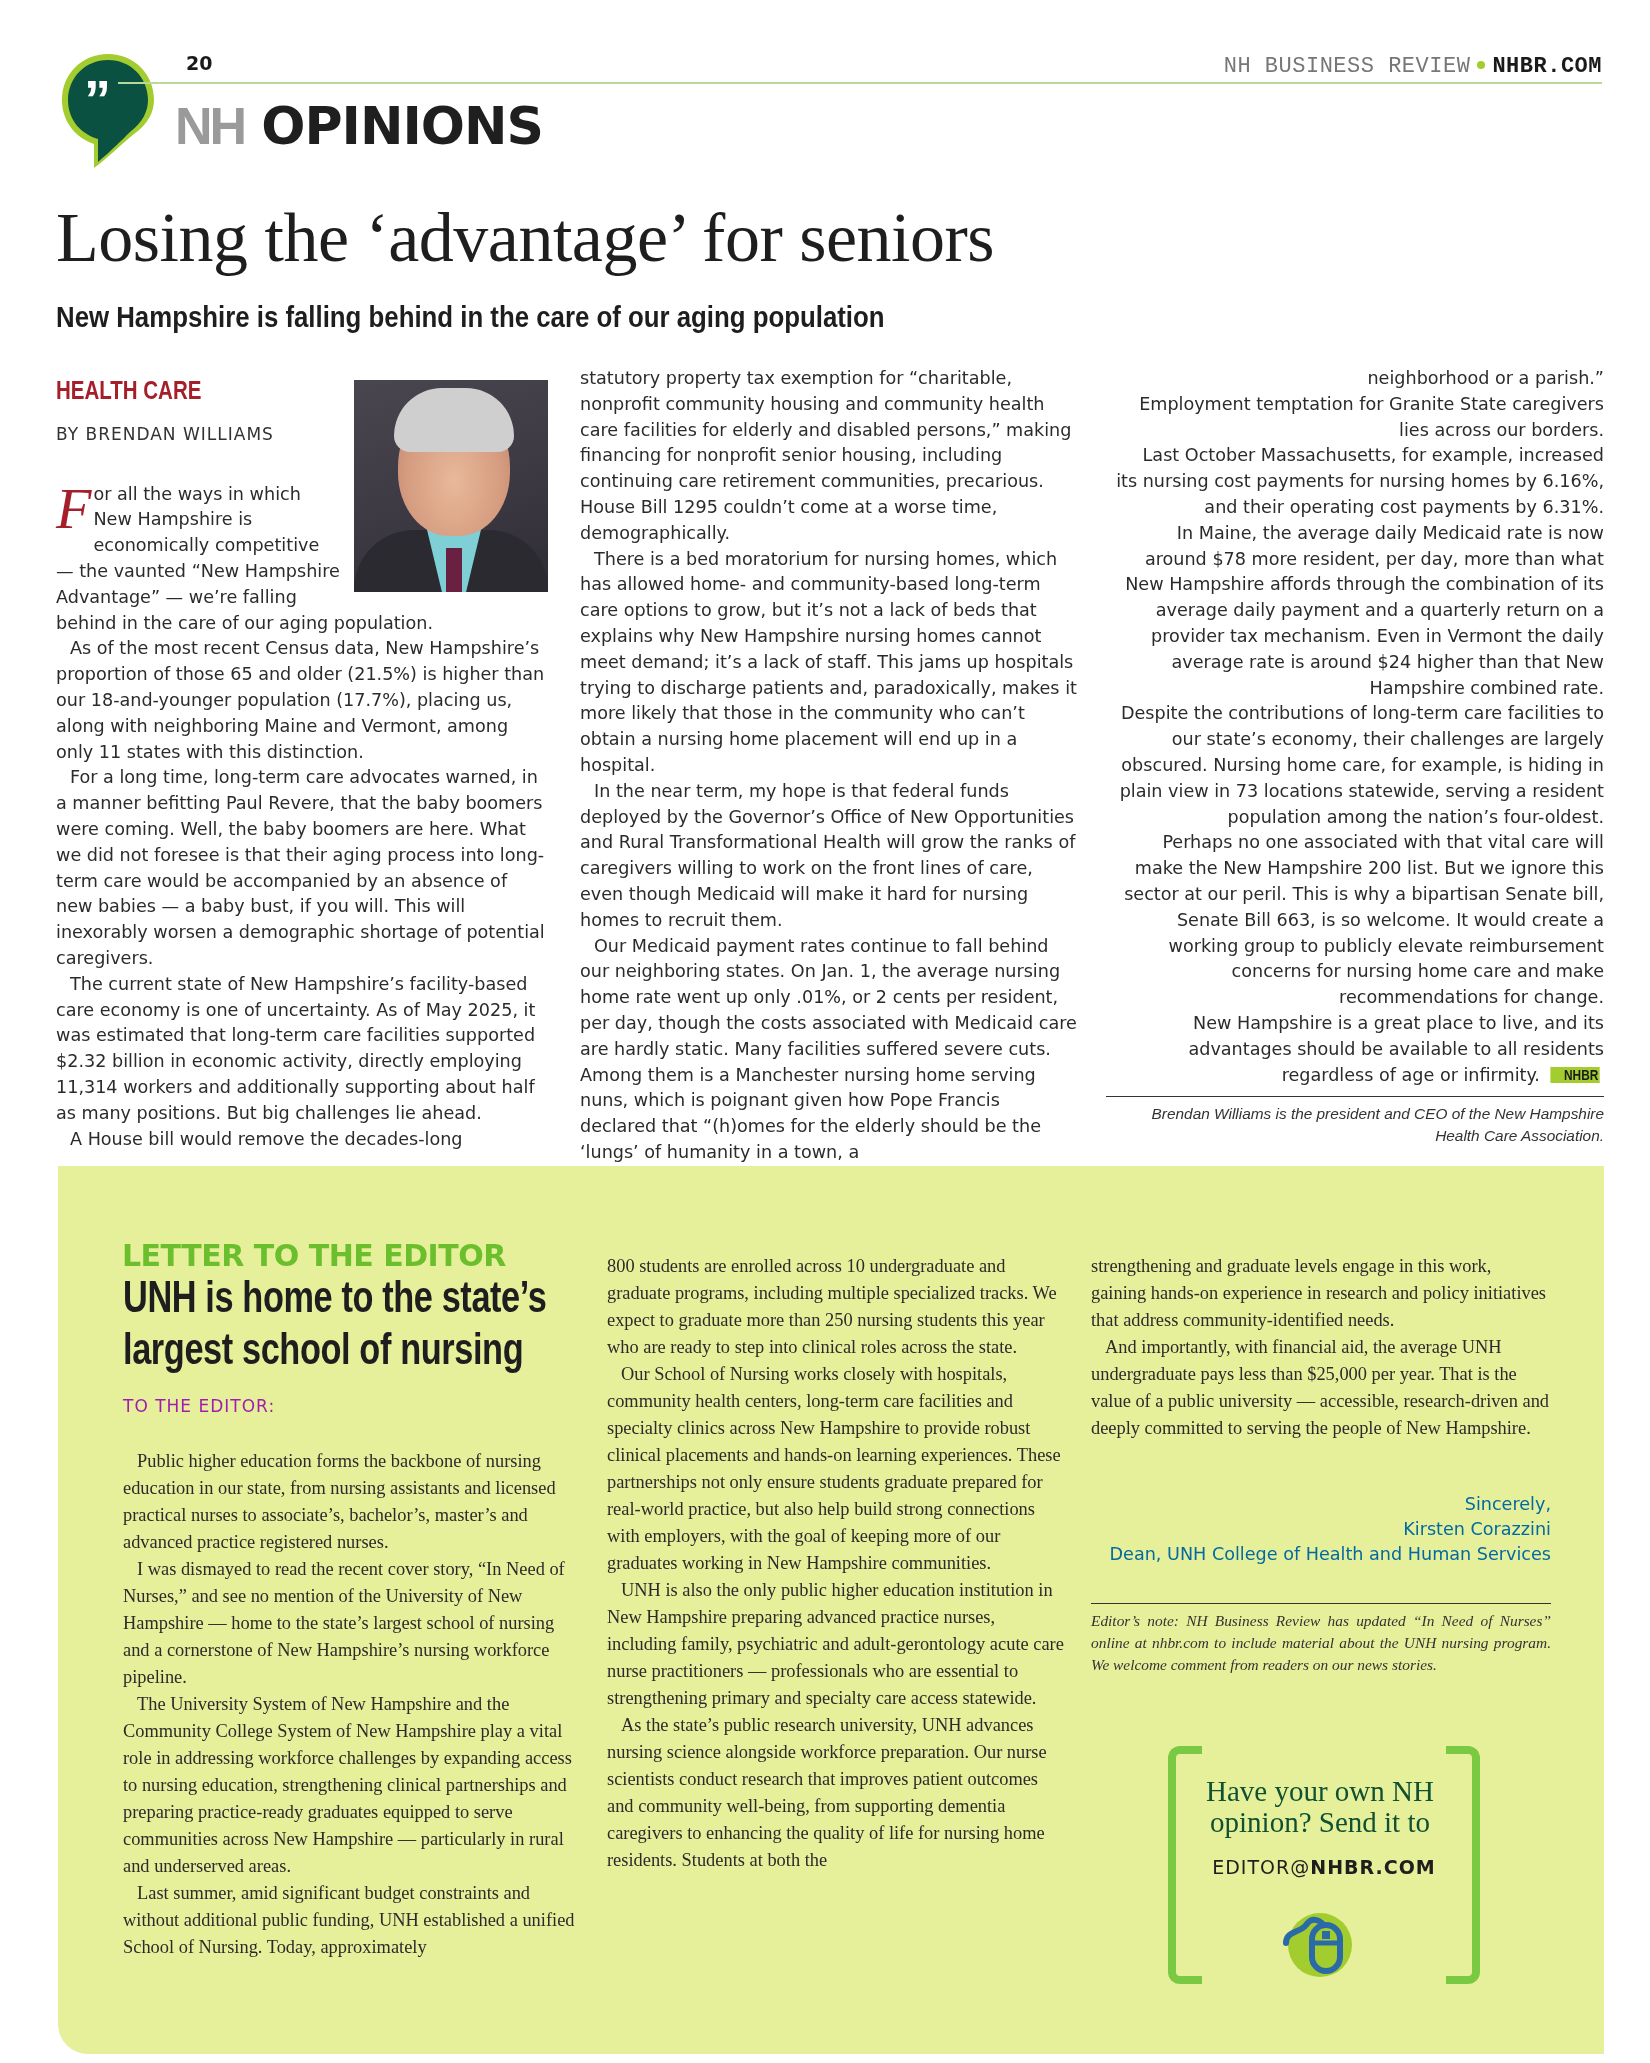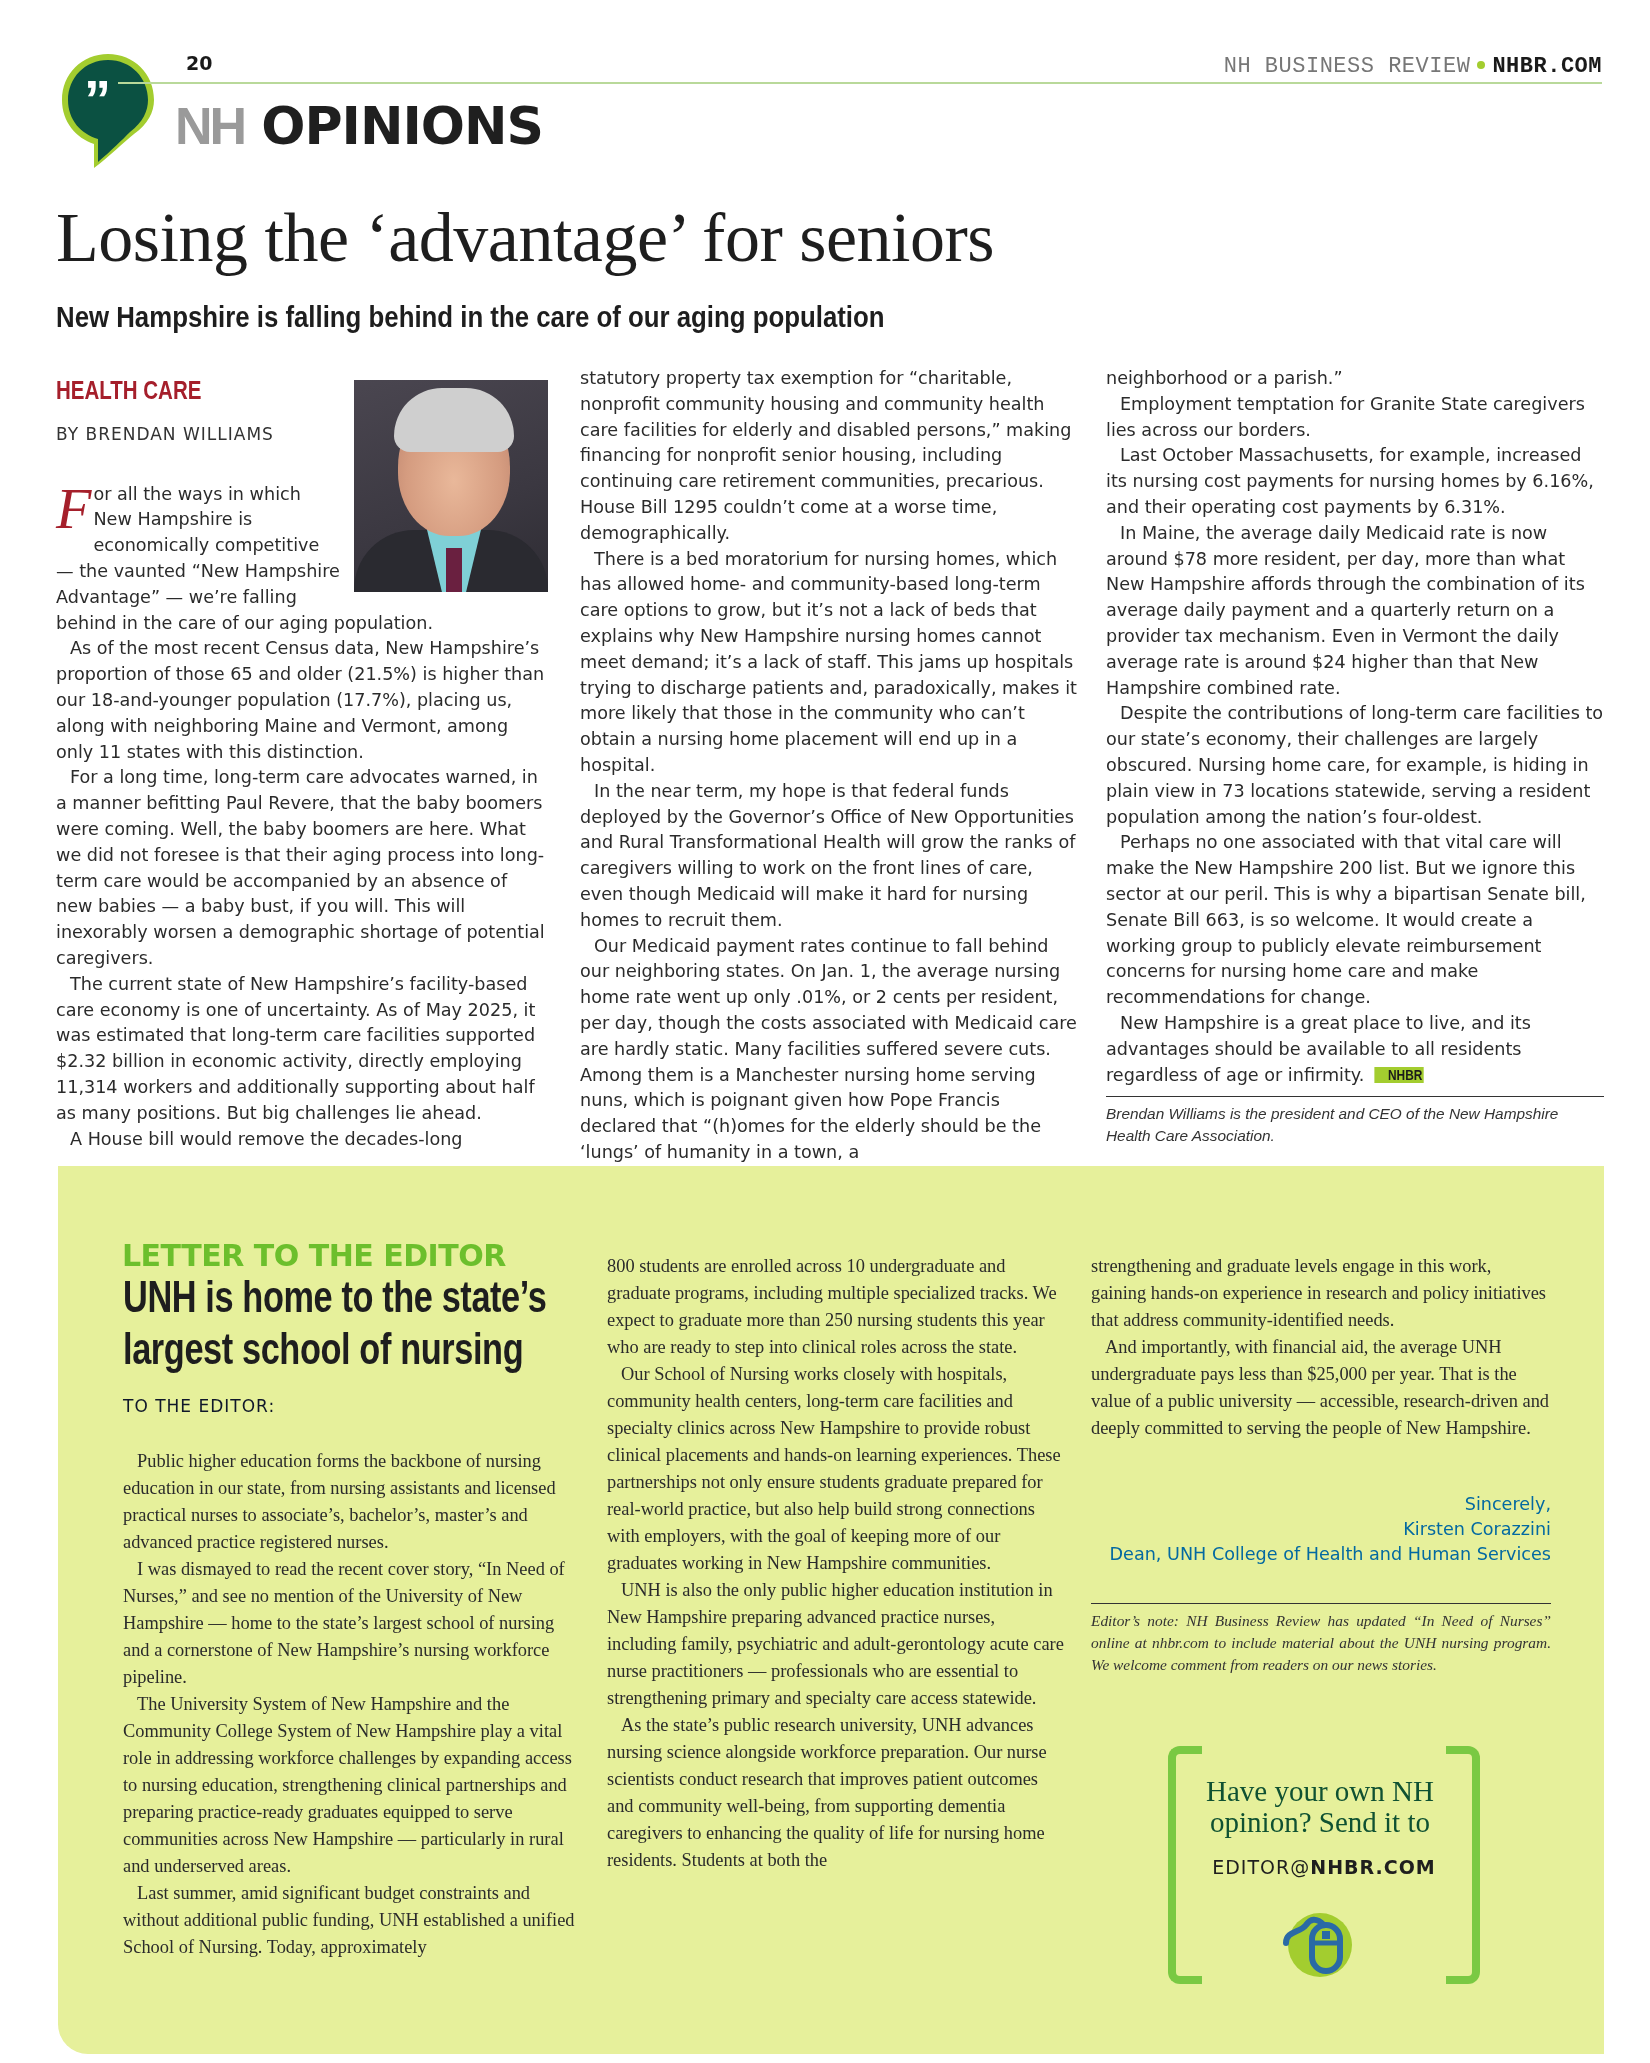--- a/index.html
+++ b/index.html
@@ -19,21 +19,21 @@
   
   .headline { position: absolute; left: 56px; top: 198px; font-family: "Liberation Serif", serif; font-size: 70px; font-weight: normal; color: #1e1e1e; letter-spacing: -0.5px; margin: 0; }
   .subhead { position: absolute; left: 56px; top: 300px; font-family: "Liberation Sans", sans-serif; font-weight: bold; font-size: 30px; color: #1e1e1e; transform: scaleX(0.86); transform-origin: left top; margin: 0; white-space: nowrap; }
 
   
   .col { position: absolute; font-family: "DejaVu Sans", sans-serif; font-size: 17.6px; line-height: 25.8px; color: #2b2b2b; }
   .col p { margin: 0; text-indent: 14px; }
   .col p.noindent { text-indent: 0; }
   .col1 { left: 56px; top: 372px; width: 492px; }
   .col2 { left: 580px; top: 366px; width: 500px; }
-  .col3 { left: 1106px; top: 366px; width: 498px; }
+  .col3 { left: 1106px; top: 366px; width: 498px; text-align: right; }
   .kicker { font-family: "Liberation Sans", sans-serif; font-weight: bold; font-size: 25px; color: #a51f2b; transform: scaleX(0.82); transform-origin: left top; white-space: nowrap; margin-top: 6px; }
   .byline { font-family: "DejaVu Sans", sans-serif; font-size: 17px; letter-spacing: 1px; color: #333; margin-top: 18px; margin-bottom: 34px; }
   .photo { float: right; width: 194px; height: 212px; margin: -102px 0 6px 14px; background: linear-gradient(160deg, #4a4650 0%, #3b3841 60%, #2e2c33 100%); position: relative; overflow: hidden; }
   .photo .head { position: absolute; left: 44px; top: 18px; width: 112px; height: 138px; border-radius: 50% 50% 46% 46%; background: radial-gradient(ellipse at 50% 60%, #e9b89a 0%, #d59c80 60%, #b9806a 100%); }
   .photo .hair { position: absolute; left: 40px; top: 8px; width: 120px; height: 64px; border-radius: 60px 60px 20px 20px; background: #cfcfcf; }
   .photo .body { position: absolute; left: 0; top: 150px; width: 194px; height: 80px; background: #2a2a30; border-radius: 60px 60px 0 0; }
   .photo .shirt { position: absolute; left: 72px; top: 146px; width: 56px; height: 70px; background: #7fd0d6; clip-path: polygon(0 0,100% 0,70% 100%,30% 100%); }
   .photo .tie { position: absolute; left: 92px; top: 168px; width: 16px; height: 50px; background: #6a2040; }
   .dropcap { float: left; font-family: "Liberation Serif", serif; font-style: italic; font-size: 58px; line-height: 50px; color: #a51f2b; margin: 2px 2px 0 0; }
   .nhbr-badge { display: inline-block; background: #a3cd2f; font-family: "Liberation Sans", sans-serif; font-weight: bold; font-size: 14px; line-height: 16px; padding: 0 2px; color: #1a1a1a; transform: scaleX(0.85); vertical-align: 1px; }
@@ -43,21 +43,21 @@
   
   .letter-box { position: absolute; left: 58px; top: 1166px; width: 1546px; height: 888px; background: #e6f09b; border-radius: 0 0 0 30px; }
   .letter-label { position: absolute; left: 122px; top: 1190px; font-family: "DejaVu Sans", sans-serif; font-weight: bold; font-size: 30px; color: #6cbf2c; letter-spacing: -0.5px; margin-top: 48px; }
   .letter-col { position: absolute; font-family: "Liberation Serif", serif; font-size: 18.4px; line-height: 27px; color: #2b2b2b; }
   .letter-col p { margin: 0; text-indent: 14px; }
   .letter-col p.noindent { text-indent: 0; }
   .lcol1 { left: 123px; top: 1271px; width: 460px; }
   .lcol2 { left: 607px; top: 1253px; width: 460px; }
   .lcol3 { left: 1091px; top: 1253px; width: 460px; }
   .letter-headline { font-family: "Liberation Sans", sans-serif; font-weight: bold; font-size: 44px; line-height: 52px; color: #1e1e1e; transform: scaleX(0.78); transform-origin: left top; white-space: nowrap; margin: 0 0 18px 0; letter-spacing: -0.5px; }
-  .to-editor { font-family: "DejaVu Sans", sans-serif; font-size: 17px; letter-spacing: 1px; color: #0f172a; margin-bottom: 28px; }
+  .to-editor { font-family: "DejaVu Sans", sans-serif; font-size: 17px; letter-spacing: 1px; color: #a21caf; margin-bottom: 28px; }
   .signoff { font-family: "DejaVu Sans", sans-serif; font-size: 17.6px; line-height: 25px; color: #0369a1; text-align: right; margin-top: 50px; padding-right: 0; }
   .ed-rule { border-top: 1.5px solid #333; margin-top: 36px; }
   .ed-note { font-family: "Liberation Serif", serif; font-style: italic; font-size: 15.4px; line-height: 22px; color: #333; margin-top: 6px; text-align: justify; }
 
   .promo { position: absolute; left: 1168px; top: 1738px; width: 312px; height: 245px; }
   .bracket-l, .bracket-r { position: absolute; top: 8px; width: 26px; height: 222px; border: 8px solid #7ac943; }
   .bracket-l { left: 0; border-right: none; border-radius: 12px 0 0 12px; }
   .bracket-r { right: 0; border-left: none; border-radius: 0 12px 12px 0; }
   .promo-text { position: absolute; left: 0; right: 8px; top: 38px; text-align: center; font-family: "Liberation Serif", serif; font-size: 29px; line-height: 31px; color: #0f5132; }
   .promo-email { position: absolute; left: 0; right: 0; top: 118px; text-align: center; font-family: "DejaVu Sans", sans-serif; font-size: 19px; letter-spacing: 1px; color: #1e1e1e; }

